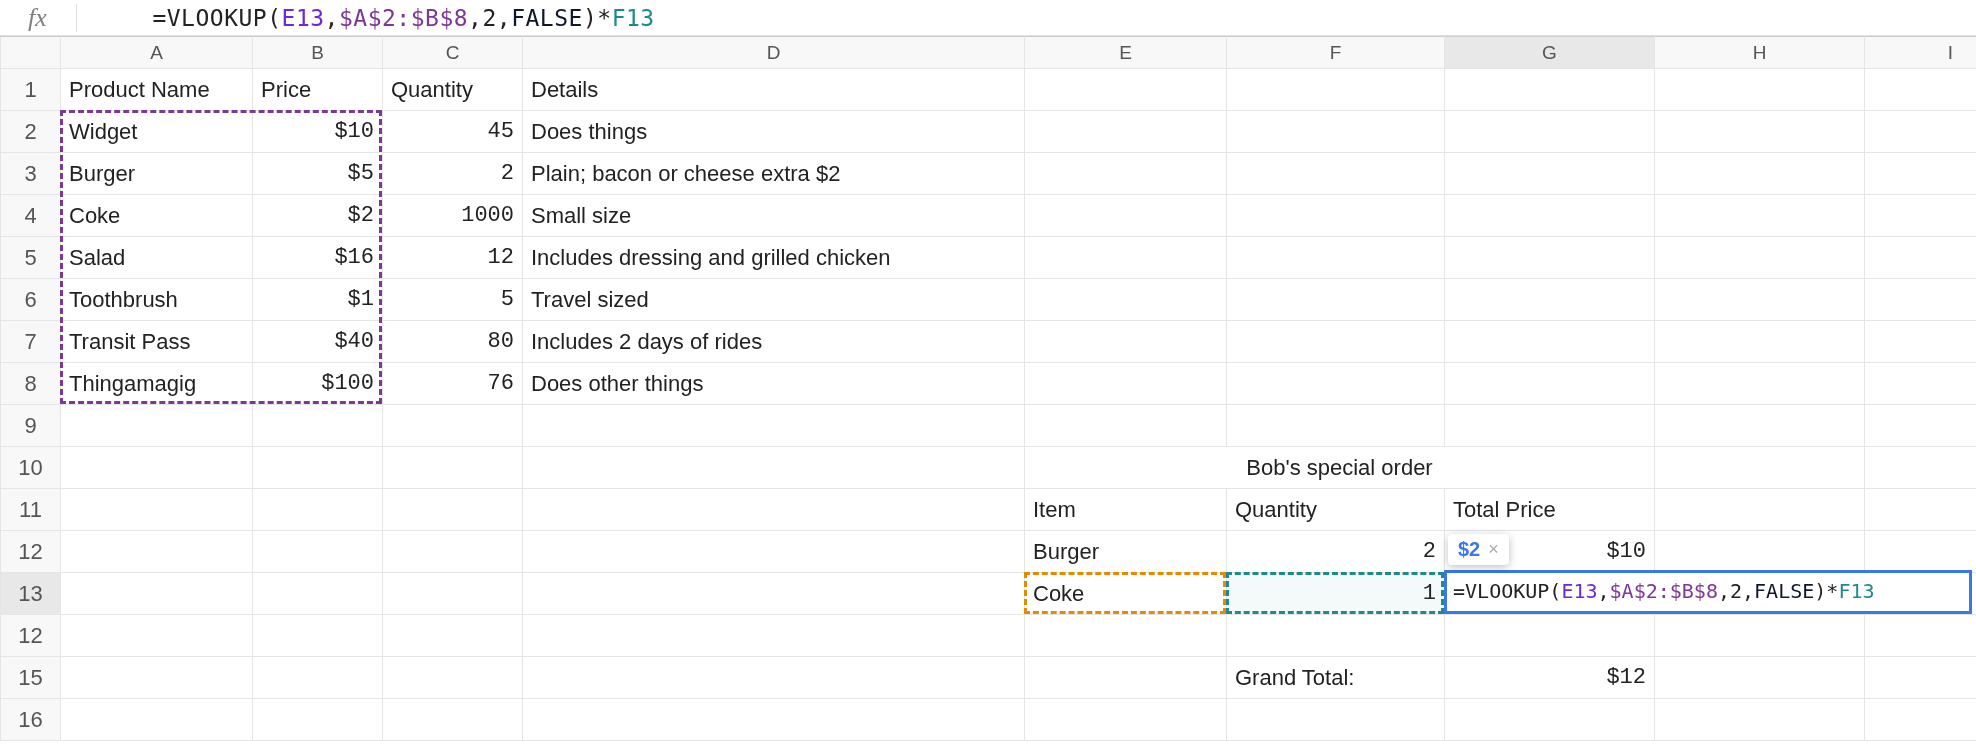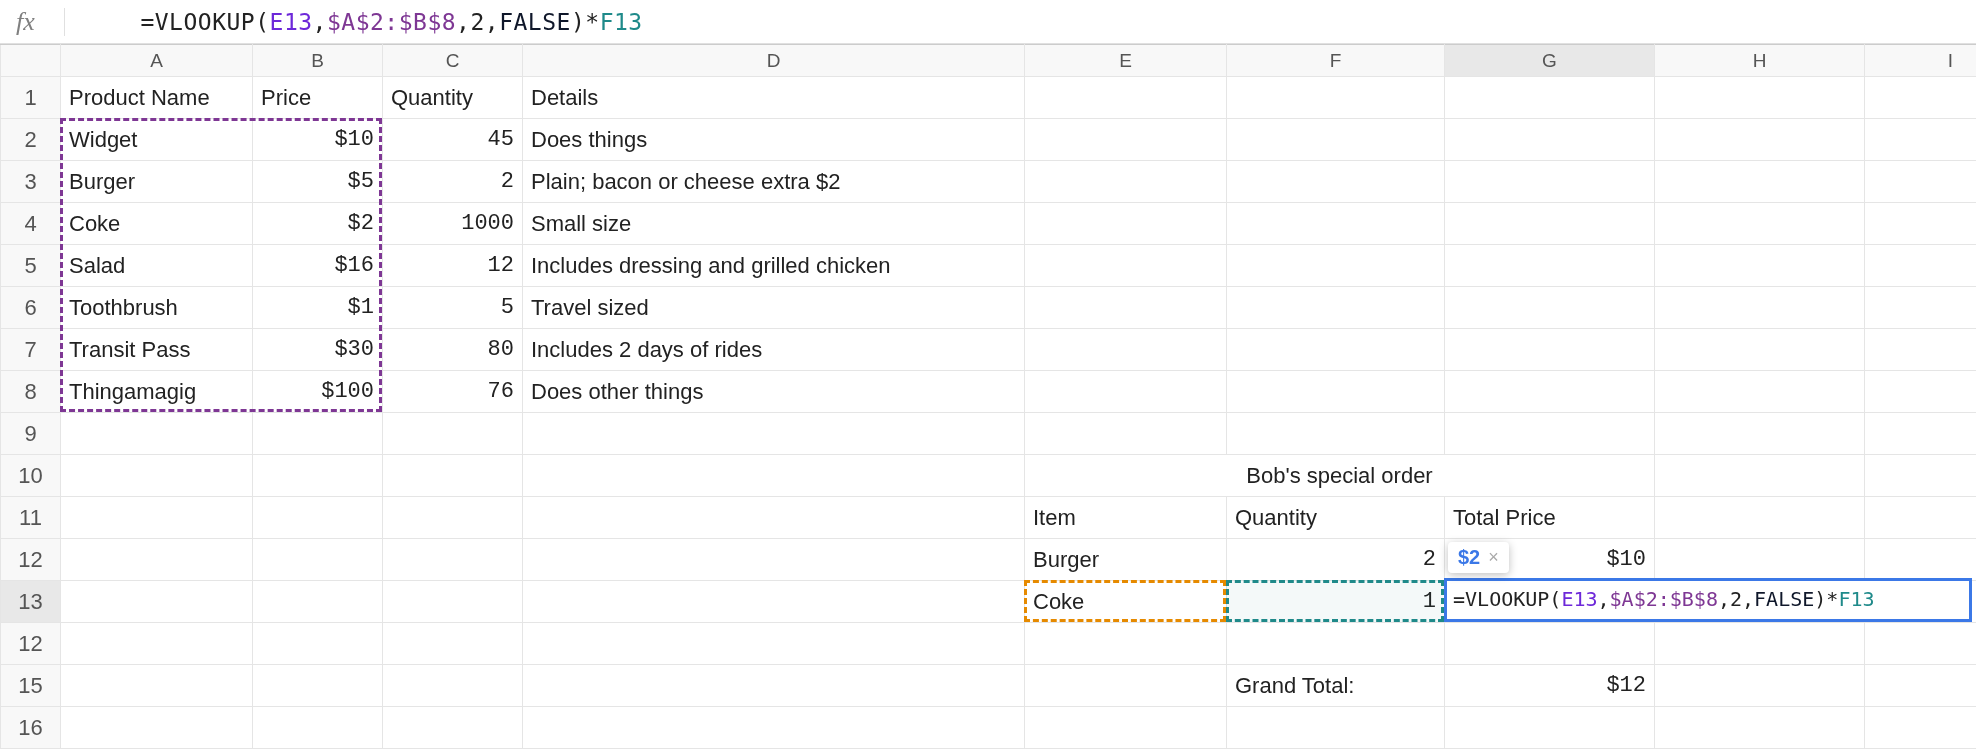--- a/index.html
+++ b/index.html
@@ -2,24 +2,24 @@
 <html><head>
 <meta charset="utf-8">
 <style>
   * { box-sizing: border-box; margin: 0; padding: 0; }
   html, body { width: 1976px; height: 752px; font-family: Arial, sans-serif; background: #fff; overflow: hidden; }
 
   
   .formula-bar {
     display: flex;
     align-items: center;
-    height: 44px;
+    height: 36px;
     border-bottom: 1px solid #e0e0e0;
     background: #fff;
-    padding-left: 16px;
+    padding-left: 28px;
   }
   .fx-icon {
     font-family: "Times New Roman", serif;
     font-style: italic;
     font-size: 26px;
     color: #808080;
     width: 48px;
   }
   .formula-divider {
     width: 1px;
@@ -249,21 +249,21 @@
       <td>Travel sized</td>
       <td></td>
           <td></td>
           <td></td>
           <td></td>
           <td></td>
     </tr>
     <tr>
       <th class="rowhdr">7</th>
       <td>Transit Pass</td>
-      <td class="num">$30</td>
+      <td class="num">$40</td>
       <td class="num">80</td>
       <td>Includes 2 days of rides</td>
       <td></td>
           <td></td>
           <td></td>
           <td></td>
           <td></td>
     </tr>
     <tr>
       <th class="rowhdr">8</th>

